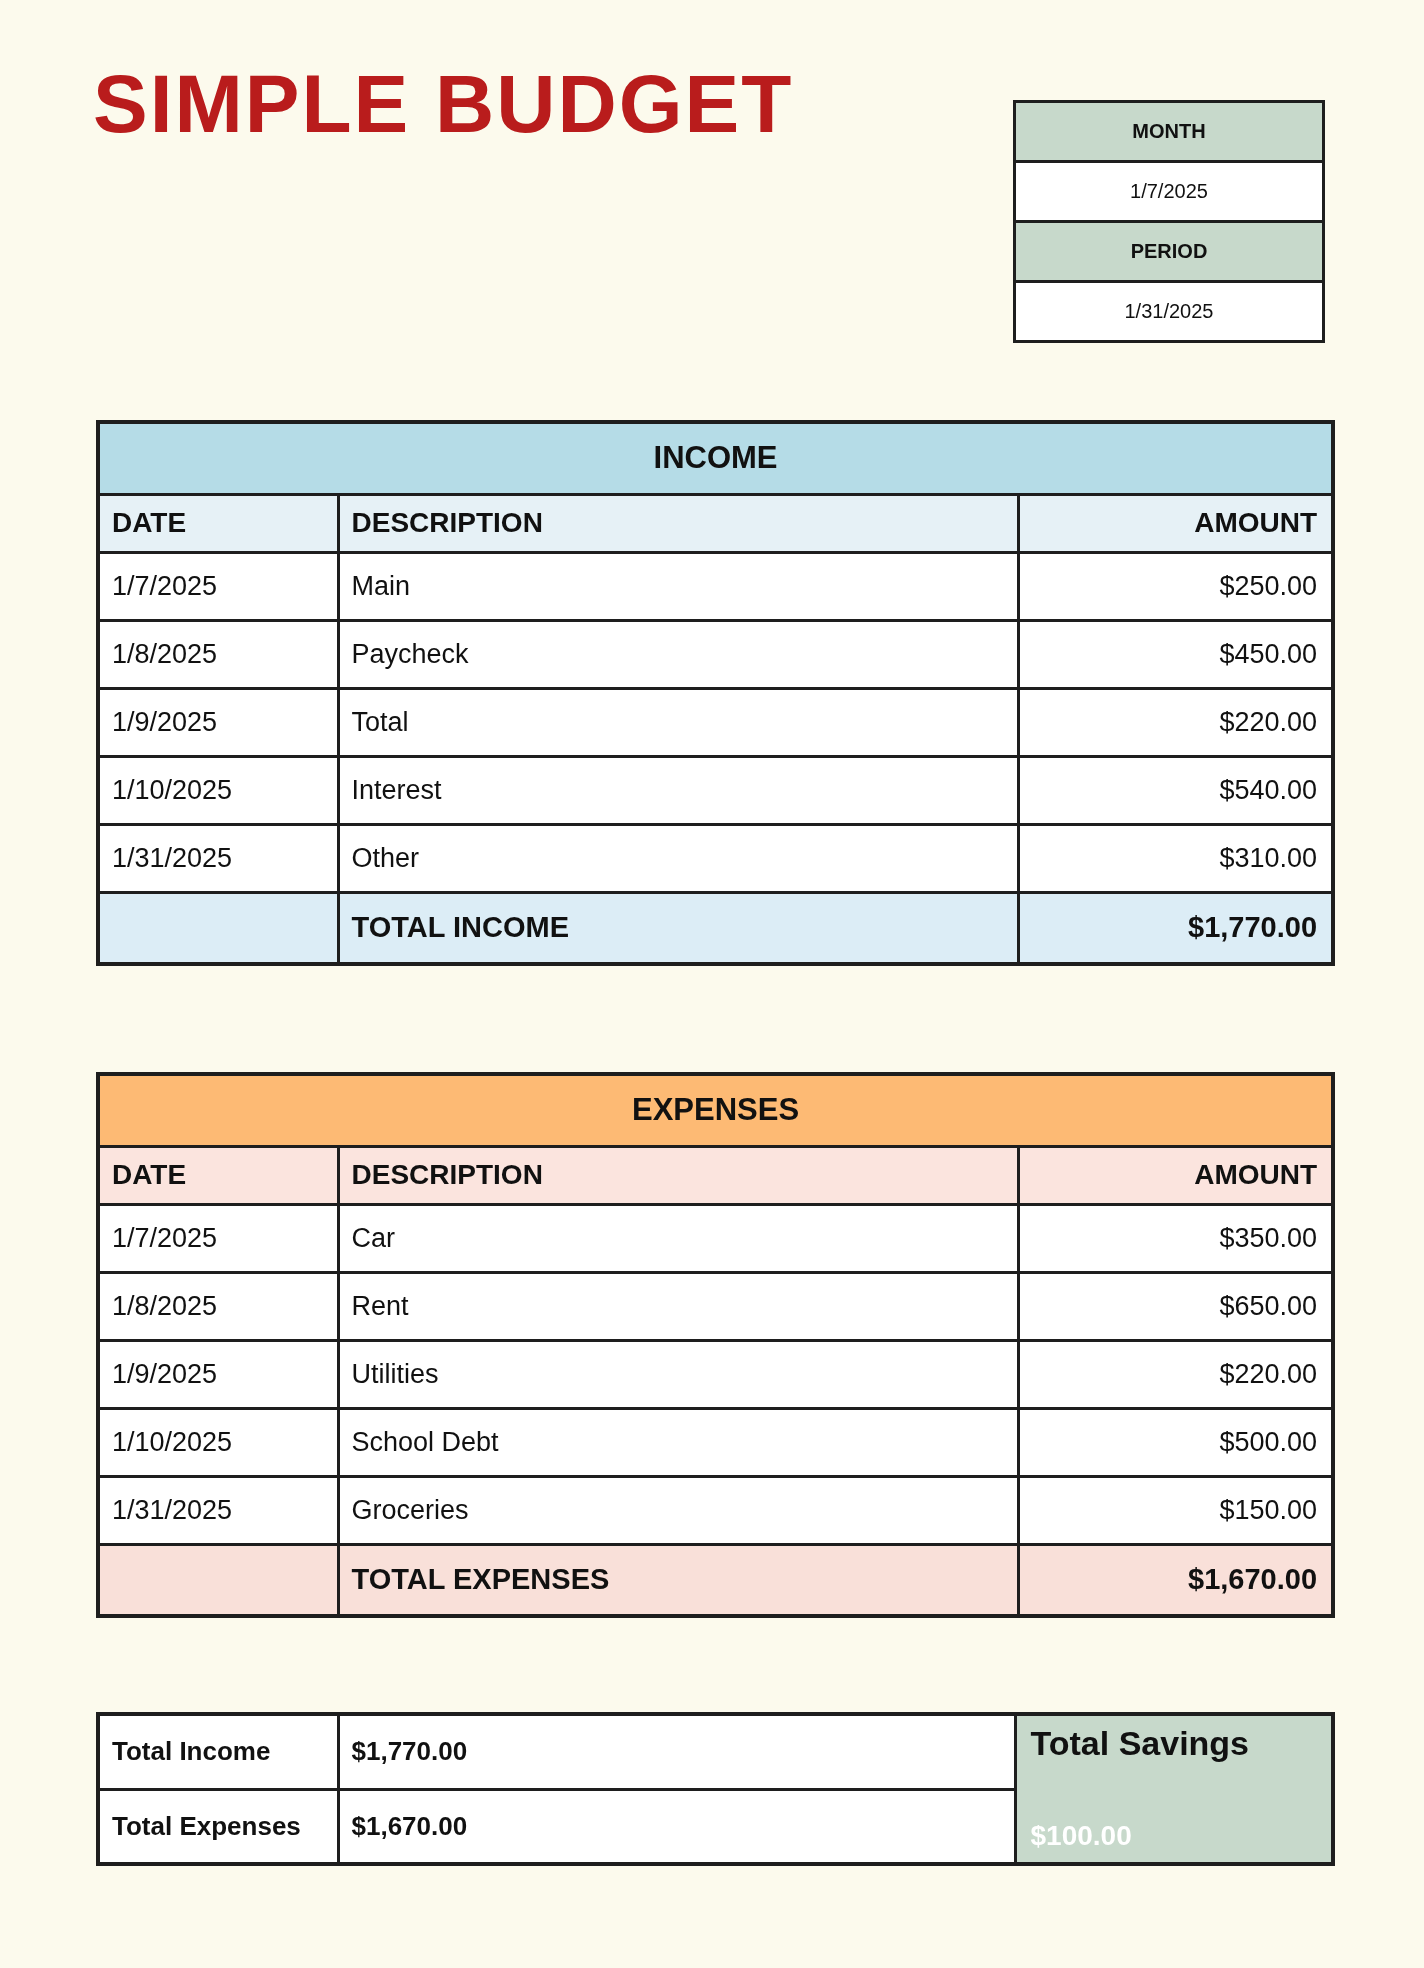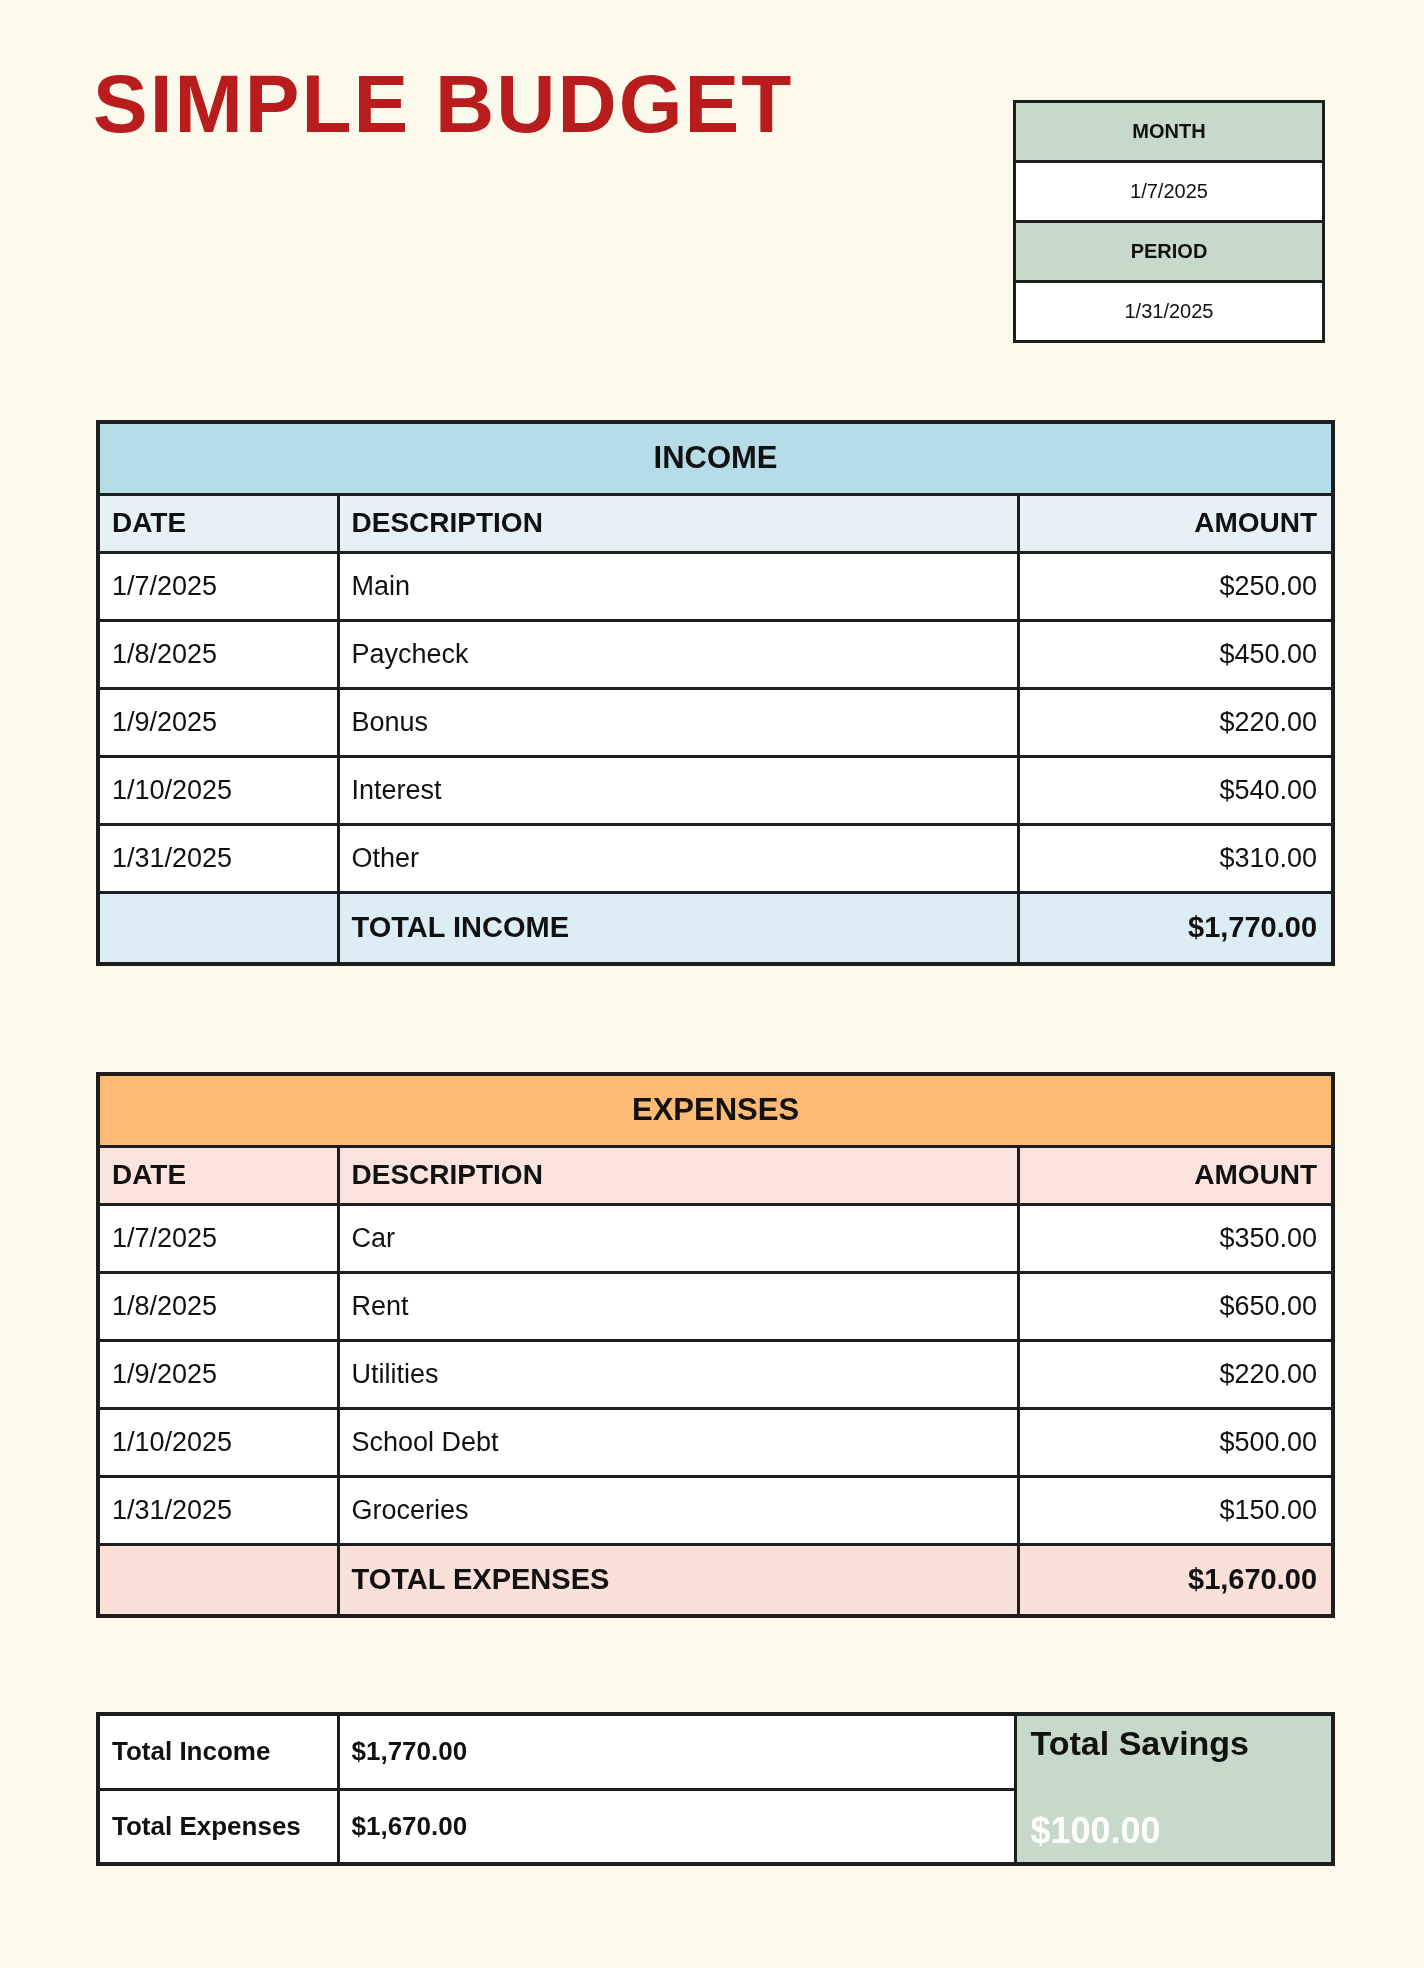--- a/index.html
+++ b/index.html
@@ -74,21 +74,21 @@
     background:#c7d9cb !important;
     padding:8px 14px 10px 14px;
     vertical-align:top;
   }
   .green-box-inner {
     height:100%; min-height:128px;
     display:flex; flex-direction:column; justify-content:space-between;
     align-items:flex-start; text-align:right;
   }
   .savings-label { font-weight:bold; font-size:34px; color:#111; }
-  .savings-value { font-weight:bold; font-size:36px; color:#ffffff; }
+  .savings-value { font-weight:bold; font-size:28px; color:#ffffff; }
 </style>
 </head>
 <body>
 
 <div class="page">
 
   <div class="title">
     <div>SIMPLE BUDGET</div>
   </div>
 
@@ -129,21 +129,21 @@
       <td class="cell-left">Main</td>
       <td class="cell-right">$250.00</td>
     </tr>
     <tr class="data-row">
       <td class="cell-left">1/8/2025</td>
       <td class="cell-left">Paycheck</td>
       <td class="cell-right">$450.00</td>
     </tr>
     <tr class="data-row">
       <td class="cell-left">1/9/2025</td>
-      <td class="cell-left">Bonus</td>
+      <td class="cell-left">Total</td>
       <td class="cell-right">$220.00</td>
     </tr>
     <tr class="data-row">
       <td class="cell-left">1/10/2025</td>
       <td class="cell-left">Interest</td>
       <td class="cell-right">$540.00</td>
     </tr>
     <tr class="data-row">
       <td class="cell-left">1/31/2025</td>
       <td class="cell-left">Other</td>

